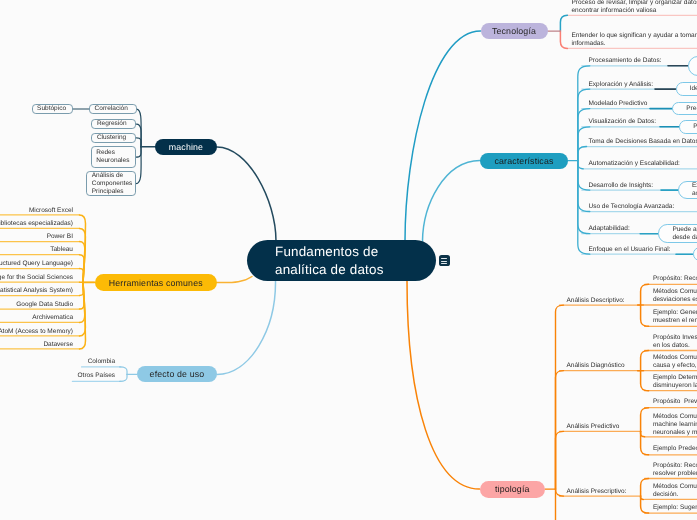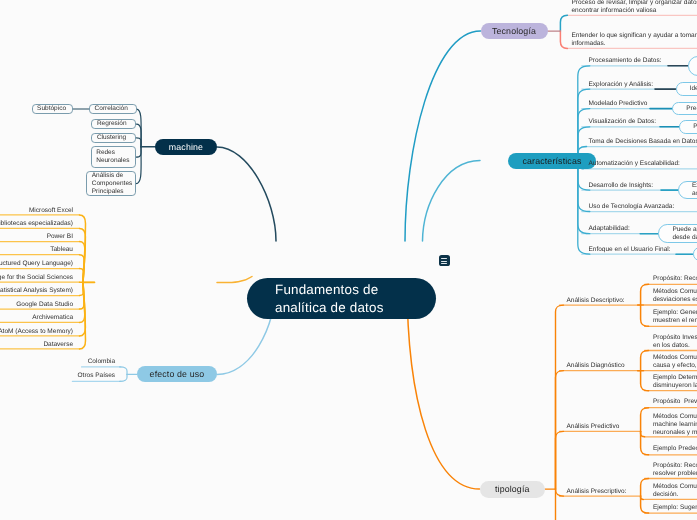--- a/index.html
+++ b/index.html
@@ -4,21 +4,21 @@
 <style>
   html,body{margin:0;padding:0;}
   body{width:697px;height:520px;overflow:hidden;background:#fbfbfb;
        font-family:"Liberation Sans",sans-serif;
        -webkit-font-smoothing:antialiased;text-rendering:geometricPrecision;}
   #map{position:relative;width:697px;height:520px;overflow:hidden;background:#fbfbfb;}
   svg.links{position:absolute;left:0;top:0;width:697px;height:520px;}
   .node{position:absolute;box-sizing:border-box;white-space:pre;}
   .root{background:#03304a;color:#fff;border-radius:21px;font-size:13.4px;
         line-height:17.4px;padding-left:28px;display:flex;flex-direction:column;
-        justify-content:center;letter-spacing:.2px;margin-top:38px;}
+        justify-content:center;letter-spacing:.2px;}
   .pill{border-radius:9px;font-size:9px;line-height:10px;text-align:center;
         display:flex;align-items:center;justify-content:center;letter-spacing:.15px;}
   .box{border-radius:3.8px;border:1px solid #7fa6b8;background:#fbfbfb;font-size:6.5px;
        line-height:7.8px;color:#2f2f2f;display:flex;flex-direction:column;
        justify-content:center;align-items:flex-start;padding-left:4.6px;overflow:visible;}
   .lbl{font-size:6.5px;line-height:8px;color:#2f2f2f;white-space:pre;position:absolute;}
   .ra{text-align:right;}
   .gpill{border:1.05px solid #7dc8e8;background:#fdfdfd;font-size:6.5px;line-height:7.6px;
          color:#2f2f2f;display:flex;flex-direction:column;justify-content:center;
          padding-left:13px;padding-right:10px;white-space:pre;}
@@ -133,24 +133,25 @@
 <path d="M545.0,489.1 L555.5,489.1" fill="none" stroke="#f98307" stroke-width="1.4" stroke-linecap="round"></path>
 <path d="M555.5,489.1 L555.5,532" fill="none" stroke="#f98307" stroke-width="1.4" stroke-linecap="round"></path>
 <path d="M217.0,147.0 C248.0,147.0 276.0,200.0 276.0,241.0" fill="none" stroke="#234a5e" stroke-width="1.5" stroke-linecap="round"></path>
 <path d="M217.0,282.5 C235.0,283.0 244.0,282.0 252.0,276.5" fill="none" stroke="#f9b233" stroke-width="1.5" stroke-linecap="round"></path>
 <path d="M217.0,374.5 C250.0,374.0 276.0,330.0 275.5,281.0" fill="none" stroke="#8ec9e5" stroke-width="1.5" stroke-linecap="round"></path>
 <path d="M405.0,241.0 C405.0,150.0 432.0,31.0 480.5,31.0" fill="none" stroke="#1f9cc4" stroke-width="1.5" stroke-linecap="round"></path>
 <path d="M422.5,241.0 C423.0,205.0 444.0,161.0 480.0,160.6" fill="none" stroke="#4eb4d4" stroke-width="1.5" stroke-linecap="round"></path>
 <path d="M407.0,281.0 C407.0,400.0 432.0,489.0 479.5,489.0" fill="none" stroke="#f98307" stroke-width="1.5" stroke-linecap="round"></path>
   </svg>
 <div class="node pill" style="left:155px;top:138.5px;width:62px;height:16.5px;background:#03304a;color:#ffffff;font-size:8.8px;">machine</div>
+<div class="node pill" style="left:94.5px;top:274px;width:122.5px;height:17px;background:#fcba06;color:#262626;font-size:8.8px;">Herramientas comunes</div>
 <div class="node pill" style="left:137px;top:366.2px;width:80px;height:16.3px;background:#8ec9e5;color:#262626;font-size:8.8px;">efecto de uso</div>
 <div class="node pill" style="left:480.5px;top:23.2px;width:67px;height:15.8px;background:#bcb4dc;color:#262626;font-size:8.8px;">Tecnología</div>
-<div class="node pill" style="left:480px;top:152.5px;width:88px;height:16.2px;background:#1e9ec0;color:#1a1a1a;font-size:8.8px;margin-left:28px;">características</div>
-<div class="node pill" style="left:479.5px;top:480.5px;width:65.5px;height:17.3px;background:#e5e5e5;color:#1a1a1a;font-size:8.8px;">tipología</div>
+<div class="node pill" style="left:480px;top:152.5px;width:88px;height:16.2px;background:#1e9ec0;color:#1a1a1a;font-size:8.8px;">características</div>
+<div class="node pill" style="left:479.5px;top:480.5px;width:65.5px;height:17.3px;background:#fca5a5;color:#1a1a1a;font-size:8.8px;">tipología</div>
 <div class="node root" style="left:247px;top:240px;width:189px;height:41px;">Fundamentos de
 analítica de datos</div>
 <div class="noteicon" style="left:438.7px;top:255.1px;">
    <i style="top:2.6px"></i>
       <i style="top:5.6px"></i>
       <i style="top:8.1px"></i>
     </div>
 <div class="node box tecbox" style="left:89.0px;top:104.2px;width:47.5px;height:9.8px;border-color:#7a9cad;">Correlación</div>
 <div class="node box tecbox" style="left:91.3px;top:119.2px;width:45.2px;height:9.8px;border-color:#7a9cad;">Regresión</div>
 <div class="node box tecbox" style="left:91.3px;top:132.9px;width:45.2px;height:9.8px;border-color:#7a9cad;">Clustering</div>

